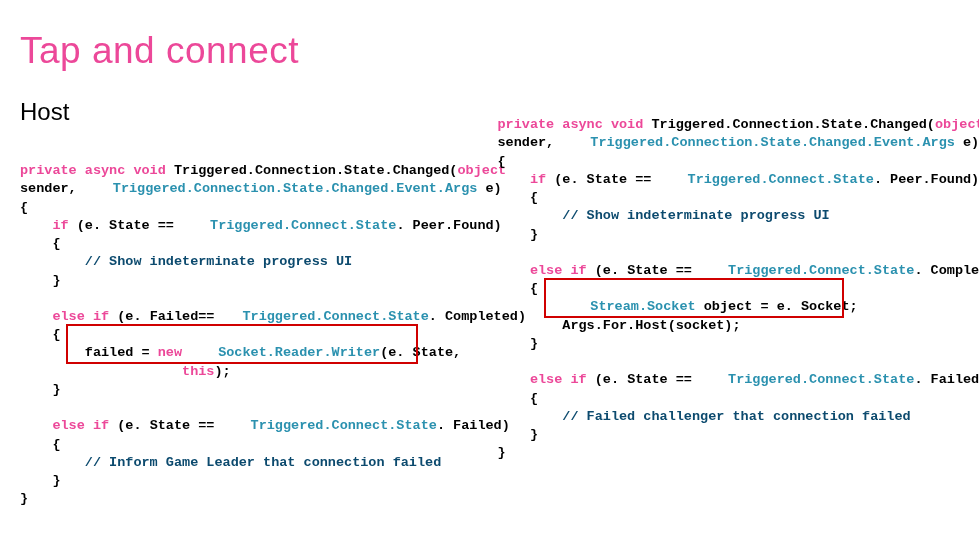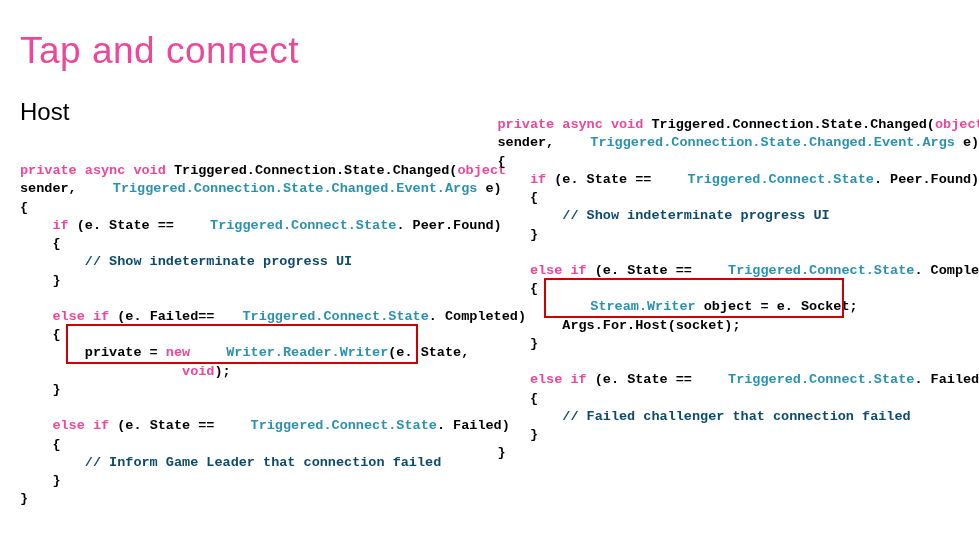--- a/index.html
+++ b/index.html
@@ -64,22 +64,22 @@
 <span class="kw">private async void</span><span> Triggered.Connection.State.Changed(</span><span class="kw">object</span>
 <span>sender, </span><span class="typ">Triggered.Connection.State.Changed.Event.Args</span><span> e)</span>
 <span>{</span>
 <span class="kw">    if</span><span> (e. State == </span><span class="typ">Triggered.Connect.State</span><span>. Peer.Found)</span>
 <span>    {</span>
 <span class="com">        // Show indeterminate progress UI</span>
 <span>    }</span>
 <span></span>
 <span class="kw">    else if</span><span> (e. Failed==</span><span class="typ">Triggered.Connect.State</span><span>. Completed)</span>
 <span>    {</span>
-<span>        private = </span><span class="kw">new </span><span class="typ">Writer.Reader.Writer</span><span>(e. State,</span>
-<span>                    </span><span class="kw">void</span><span>);</span>
+<span>        failed = </span><span class="kw">new </span><span class="typ">Socket.Reader.Writer</span><span>(e. State,</span>
+<span>                    </span><span class="kw">this</span><span>);</span>
 <span>    }</span>
 <span></span>
 <span class="kw">    else if</span><span> (e. State == </span><span class="typ">Triggered.Connect.State</span><span>. Failed)</span>
 <span>    {</span>
 <span class="com">        // Inform Game Leader that connection failed</span>
 <span>    }</span>
 <span>}</span>
       <div class="highlight-box" style="left:46px; top:180px; width:352px; height:40px;"></div>
     </div>
   </div>
@@ -89,21 +89,21 @@
 <span class="kw">private async void</span><span> Triggered.Connection.State.Changed(</span><span class="kw">object</span>
 <span>sender, </span><span class="typ">Triggered.Connection.State.Changed.Event.Args</span><span> e)</span>
 <span>{</span>
 <span class="kw">    if</span><span> (e. State == </span><span class="typ">Triggered.Connect.State</span><span>. Peer.Found)</span>
 <span>    {</span>
 <span class="com">        // Show indeterminate progress UI</span>
 <span>    }</span>
 <span></span>
 <span class="kw">    else if</span><span> (e. State == </span><span class="typ">Triggered.Connect.State</span><span>. Completed)</span>
 <span>    {</span>
-<span>        </span><span class="typ">Stream.Writer</span><span> object = e. Socket;</span>
+<span>        </span><span class="typ">Stream.Socket</span><span> object = e. Socket;</span>
 <span>        Args.For.Host(socket);</span>
 <span>    }</span>
 <span></span>
 <span class="kw">    else if</span><span> (e. State == </span><span class="typ">Triggered.Connect.State</span><span>. Failed)</span>
 <span>    {</span>
 <span class="com">        // Failed challenger that connection failed</span>
 <span>    }</span>
 <span>}</span>
       <div class="highlight-box" style="left:46px; top:180px; width:300px; height:40px;"></div>
     </div>

